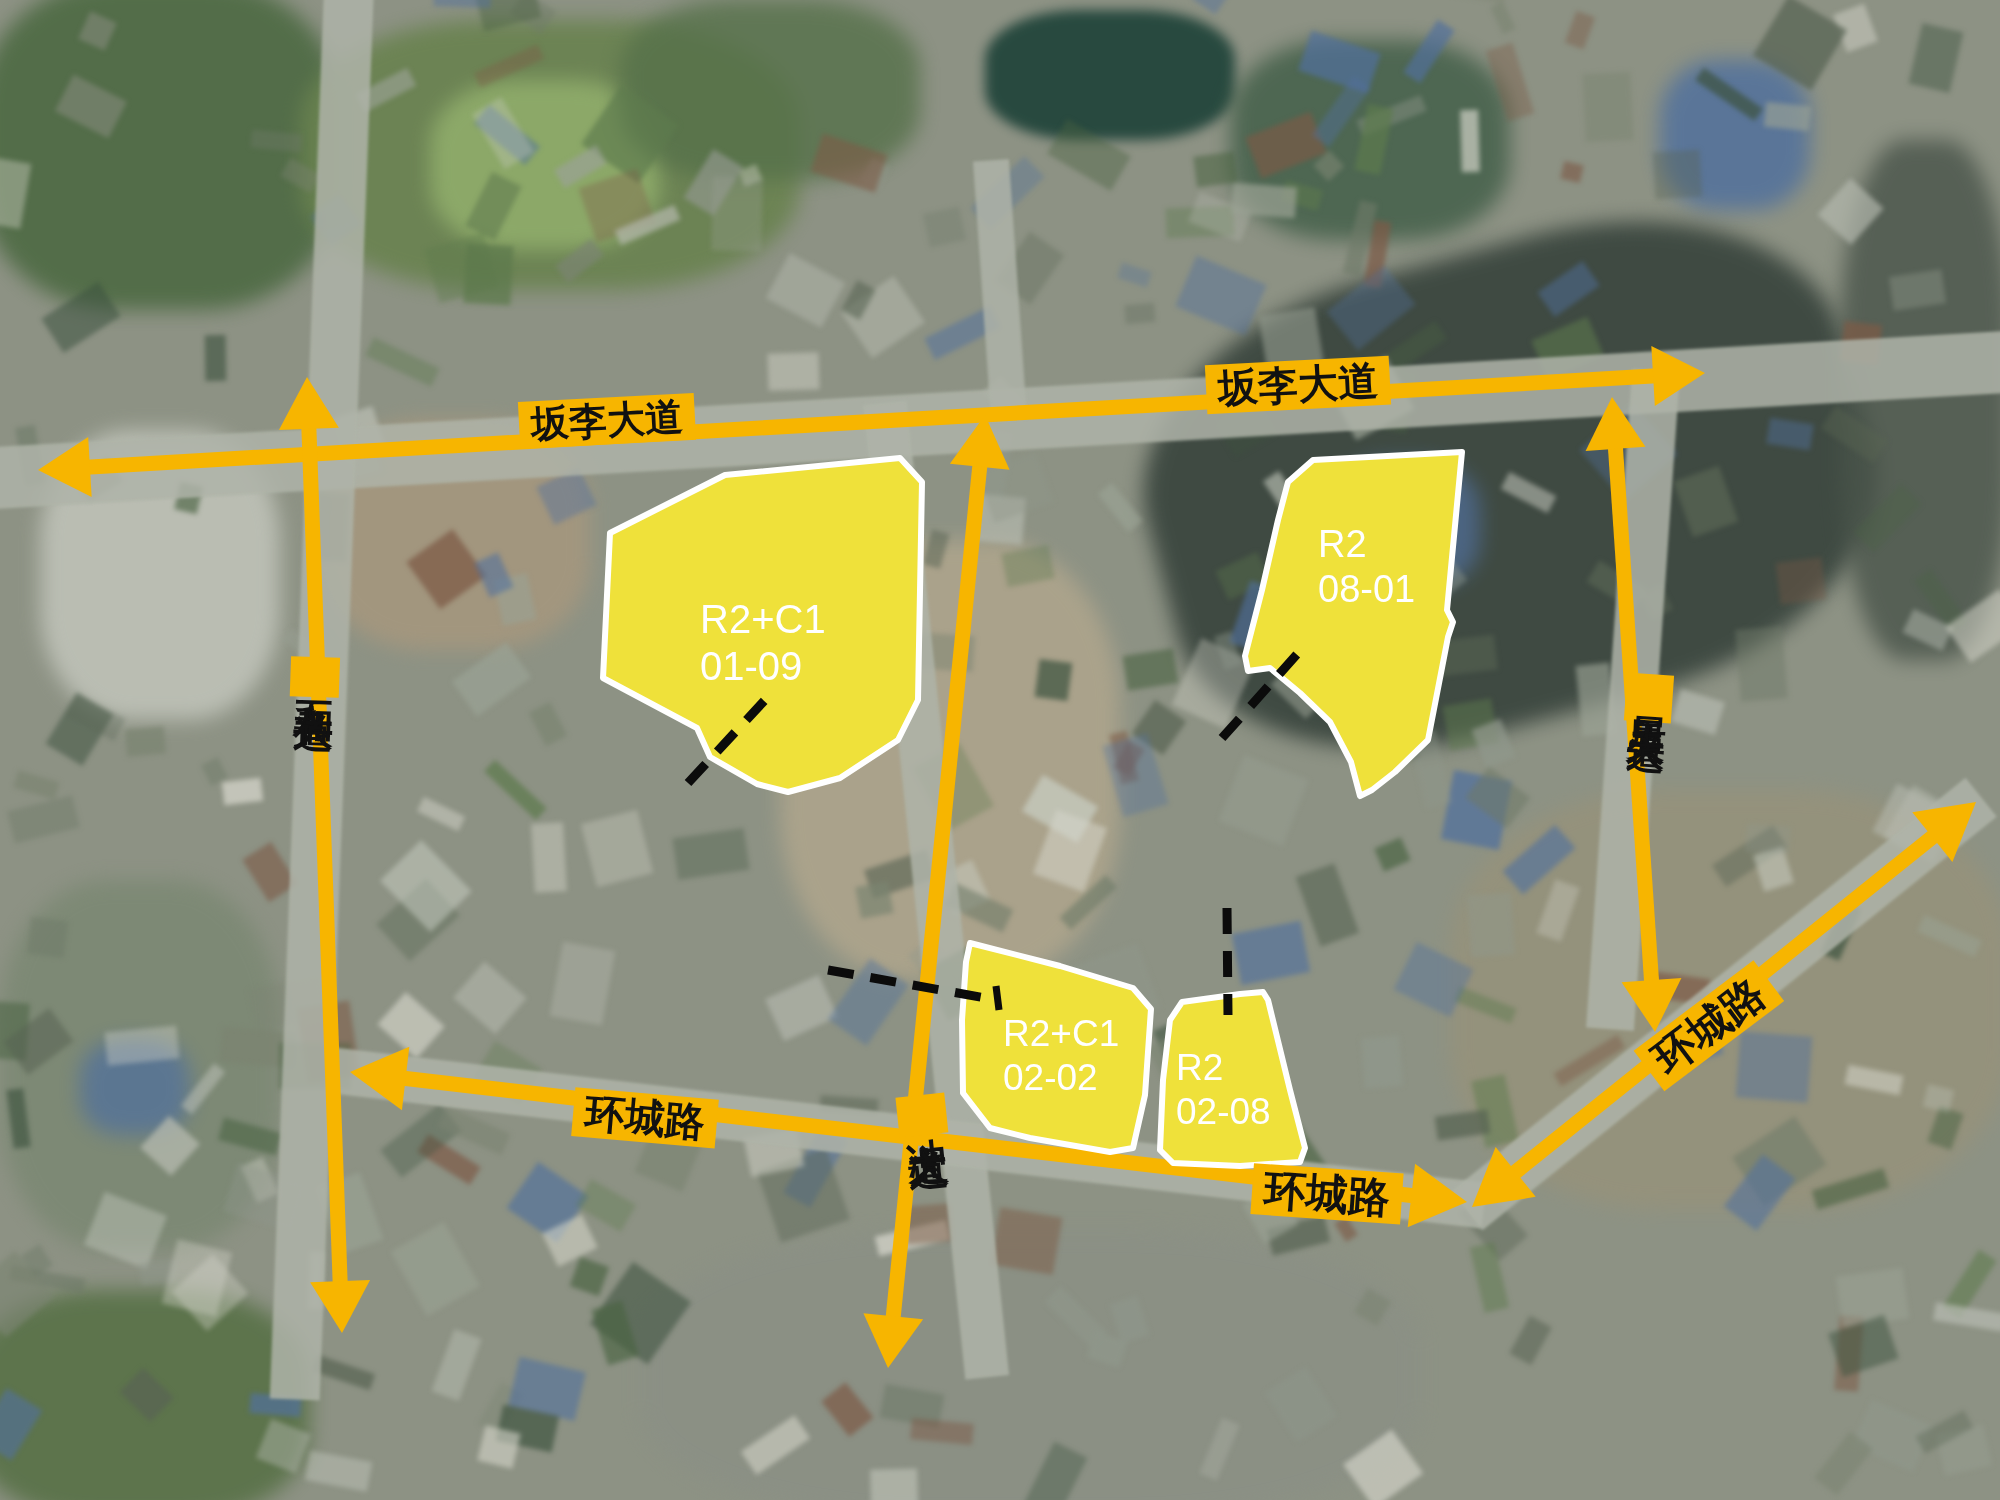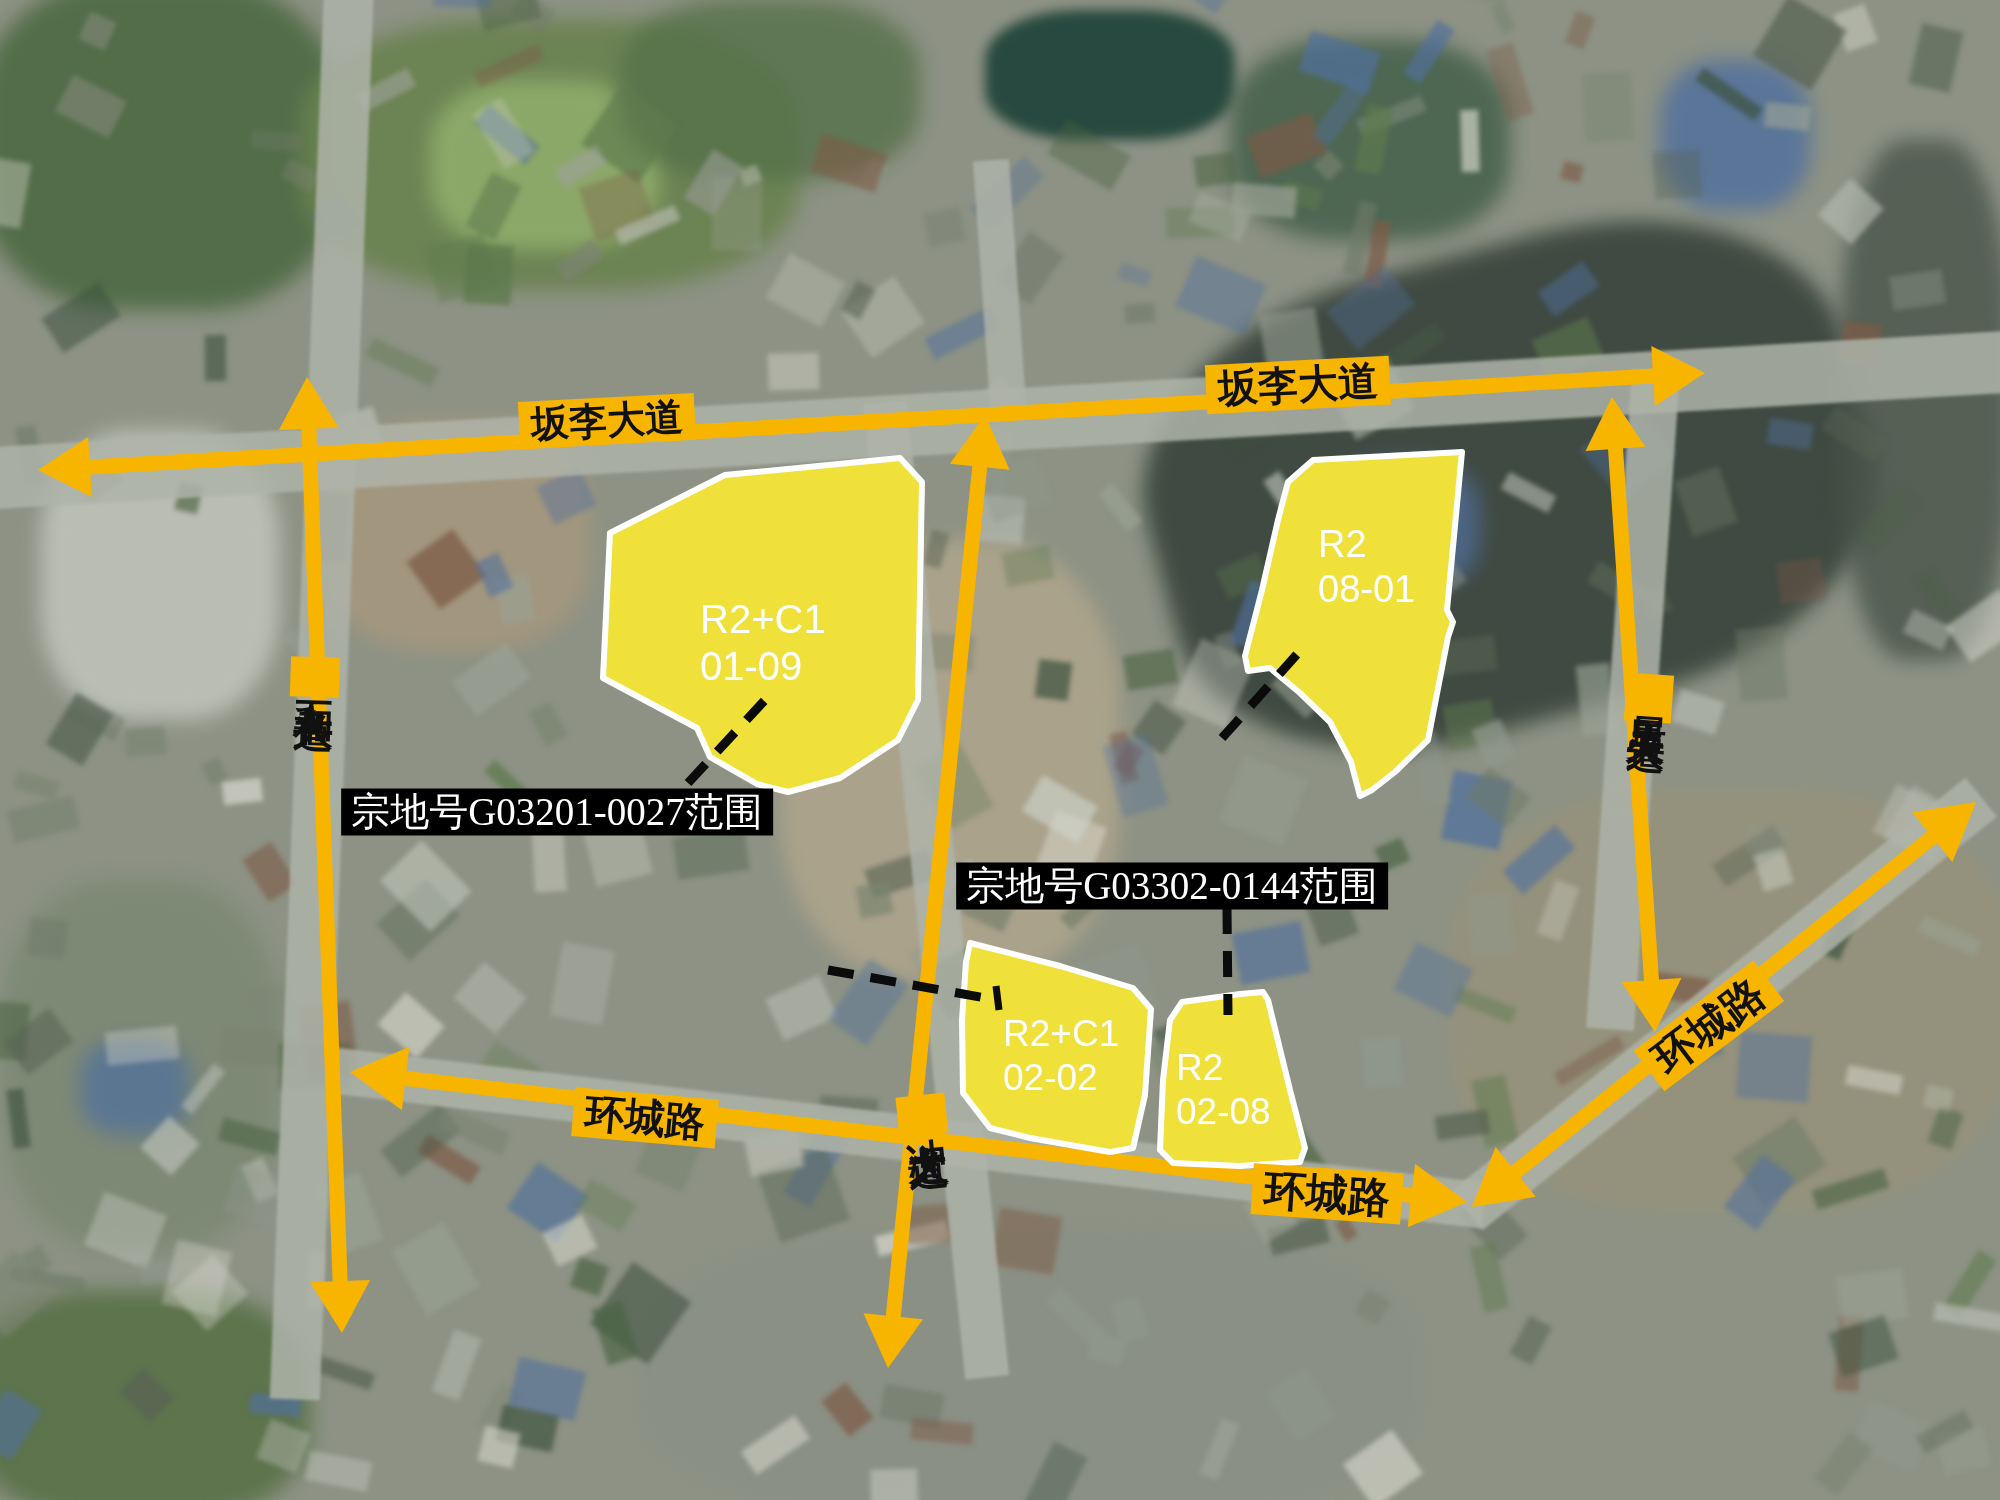--- a/index.html
+++ b/index.html
@@ -396,22 +396,20 @@
         <div>08-01</div>
       </div>
       <div class="parceltext" style="left: 1003px; top: 1012px; font-size: 37px;">
         <div>R2+C1</div>
         <div>02-02</div>
       </div>
       <div class="parceltext" style="left: 1176px; top: 1046px; font-size: 37px;">
         <div>R2</div>
         <div>02-08</div>
       </div>
-      <div class="callout" style="left: 557px; top: 812px; transform: translate(-50%, -50%);">宗地号G03201-0027范围</div>
-      <div class="callout" style="left: 1172px; top: 886px; transform: translate(-50%, -50%);">宗地号G03302-0144范围</div>
       <div class="roadlabel" style="left: 607px; top: 421px; font-size: 38px; background: rgb(247, 181, 0); color: rgb(17, 17, 17); transform: translate(-50%, -50%) rotate(-3deg);">坂李大道</div>
       <div class="roadlabel" style="left: 1298px; top: 385px; font-size: 40px; background: rgb(247, 181, 0); color: rgb(17, 17, 17); transform: translate(-50%, -50%) rotate(-3deg);">坂李大道</div>
       <div class="roadlabel vert" style="left: 315px; top: 677px; font-size: 40px; background: rgb(247, 181, 0); color: rgb(17, 17, 17); transform: translate(-50%, -50%) rotate(2deg);">五和大道</div>
       <div class="roadlabel vert" style="left: 1649px; top: 698px; font-size: 38px; background: rgb(247, 181, 0); color: rgb(17, 17, 17); transform: translate(-50%, -50%) rotate(4deg);">居里夫人大道</div>
       <div class="roadlabel vert" style="left: 922px; top: 1115px; font-size: 40px; background: rgb(247, 181, 0); color: rgb(17, 17, 17); transform: translate(-50%, -50%) rotate(-6deg);">冲之大道</div>
       <div class="roadlabel" style="left: 645px; top: 1118px; font-size: 40px; background: rgb(247, 181, 0); color: rgb(17, 17, 17); transform: translate(-50%, -50%) rotate(5deg);">环城路</div>
       <div class="roadlabel" style="left: 1327px; top: 1194px; font-size: 42px; background: rgb(247, 181, 0); color: rgb(17, 17, 17); transform: translate(-50%, -50%) rotate(4deg);">环城路</div>
       <div class="roadlabel" style="left: 1709px; top: 1026px; font-size: 42px; background: rgb(247, 181, 0); color: rgb(17, 17, 17); transform: translate(-50%, -50%) rotate(-37deg);">环城路</div>
     </div>
 </div>

